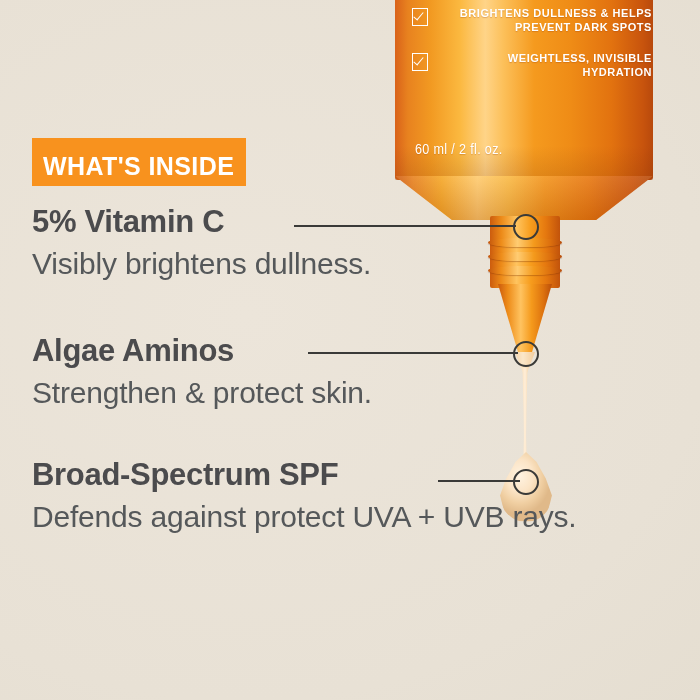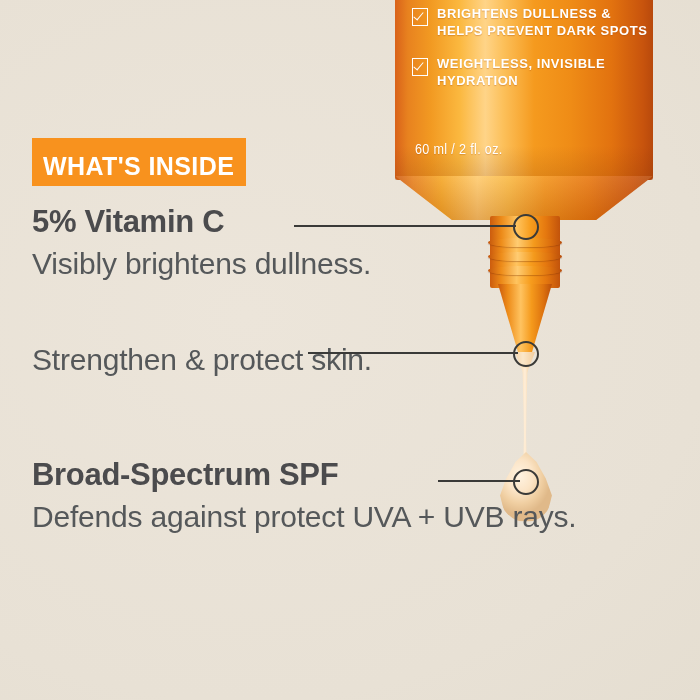--- a/index.html
+++ b/index.html
@@ -203,26 +203,27 @@
     position: absolute;
     left: 3px;
     top: 1px;
     width: 4px;
     height: 9px;
     border-right: 1.6px solid #ffffff;
     border-bottom: 1.6px solid #ffffff;
     transform: rotate(40deg);
   }
   .bullet-text {
-    font-size: 13px;
+    font-size: 11px;
     line-height: 1.30;
     letter-spacing: 0.55px;
     font-weight: 600;
     text-transform: uppercase;
     text-shadow: 0 1px 1px rgba(150,60,5,0.30);
+    text-align: right;
   }
   .tube-volume {
     position: absolute;
     left: 415px;
     top: 140px;
     font-size: 15px;
     letter-spacing: 0.4px;
     color: #ffffff;
     font-weight: 500;
     transform: scaleX(0.84);
@@ -324,20 +325,21 @@
   <div class="badge">WHAT'S INSIDE</div>
 
   <div class="feature f1">
     <div class="feature-title">5% Vitamin C</div>
     <div class="feature-desc">Visibly brightens dullness.</div>
   </div>
   <div class="leader l1"></div>
   <div class="dot d1"></div>
 
   <div class="feature f2">
+    <div class="feature-title">Algae Aminos</div>
     <div class="feature-desc">Strengthen &amp; protect skin.</div>
   </div>
   <div class="leader l2"></div>
   <div class="dot d2"></div>
 
   <div class="feature f3">
     <div class="feature-title">Broad-Spectrum SPF</div>
     <div class="feature-desc">Defends against protect UVA + UVB rays.</div>
   </div>
   <div class="leader l3"></div>

